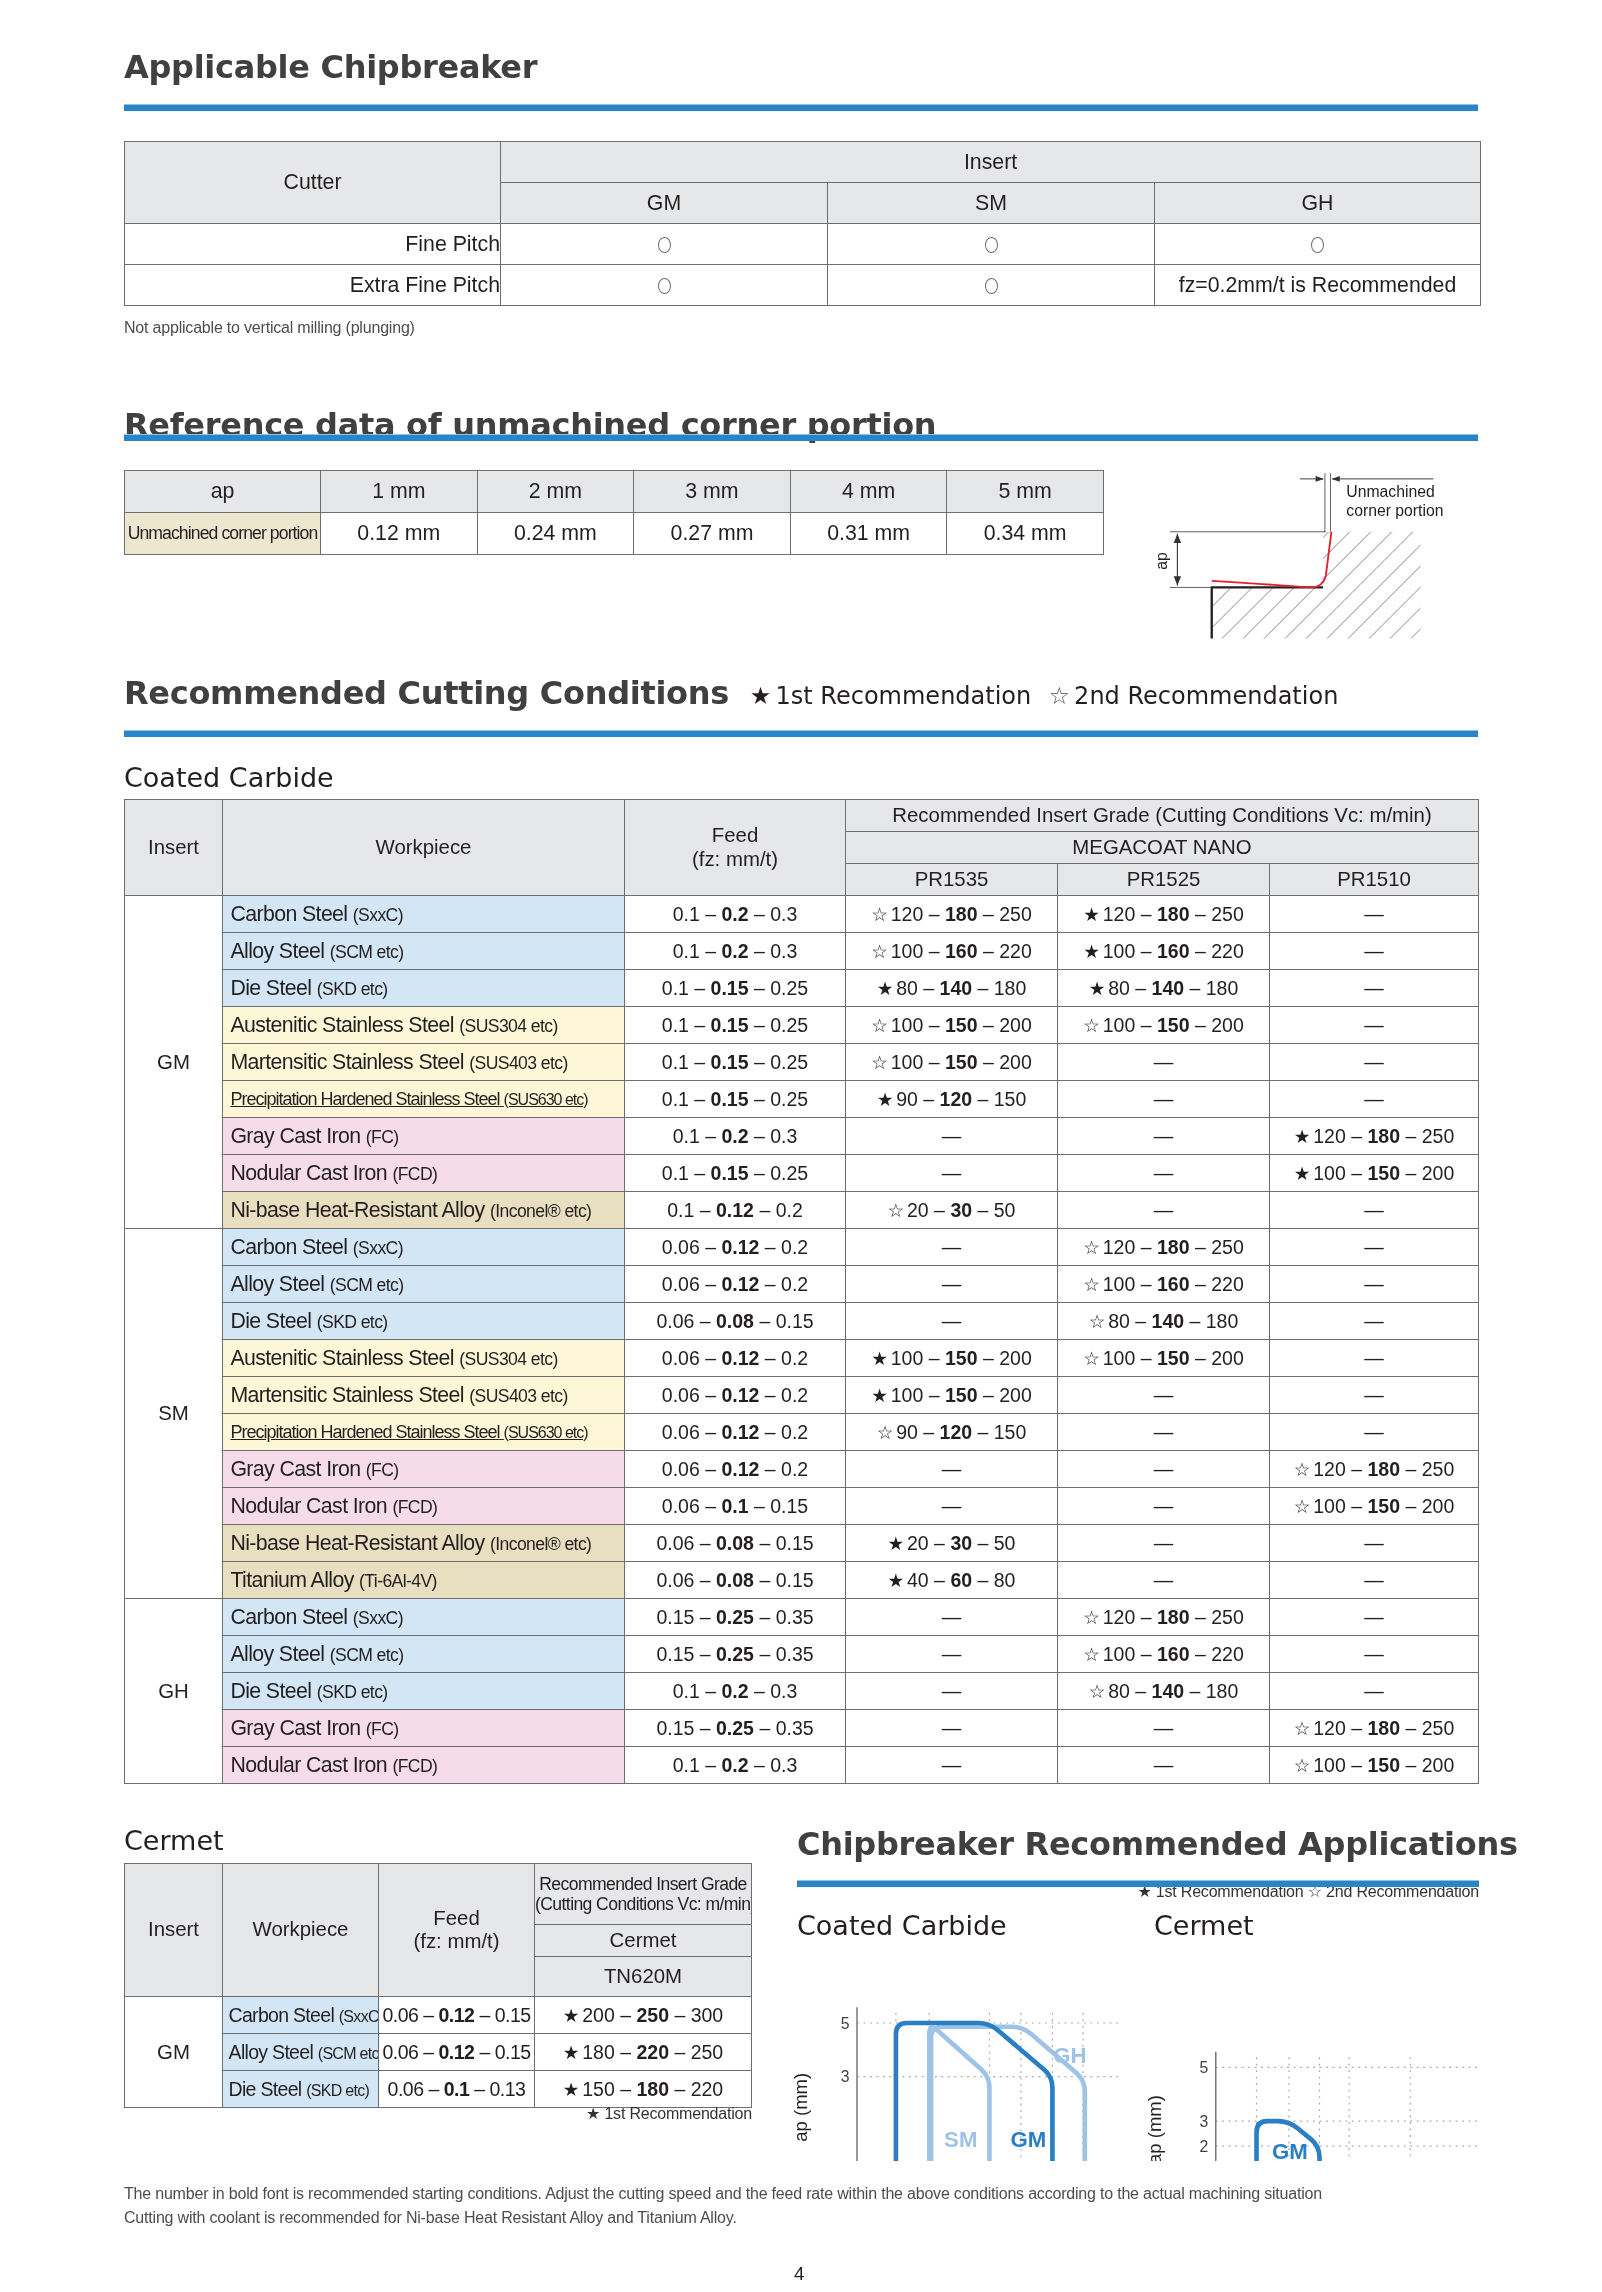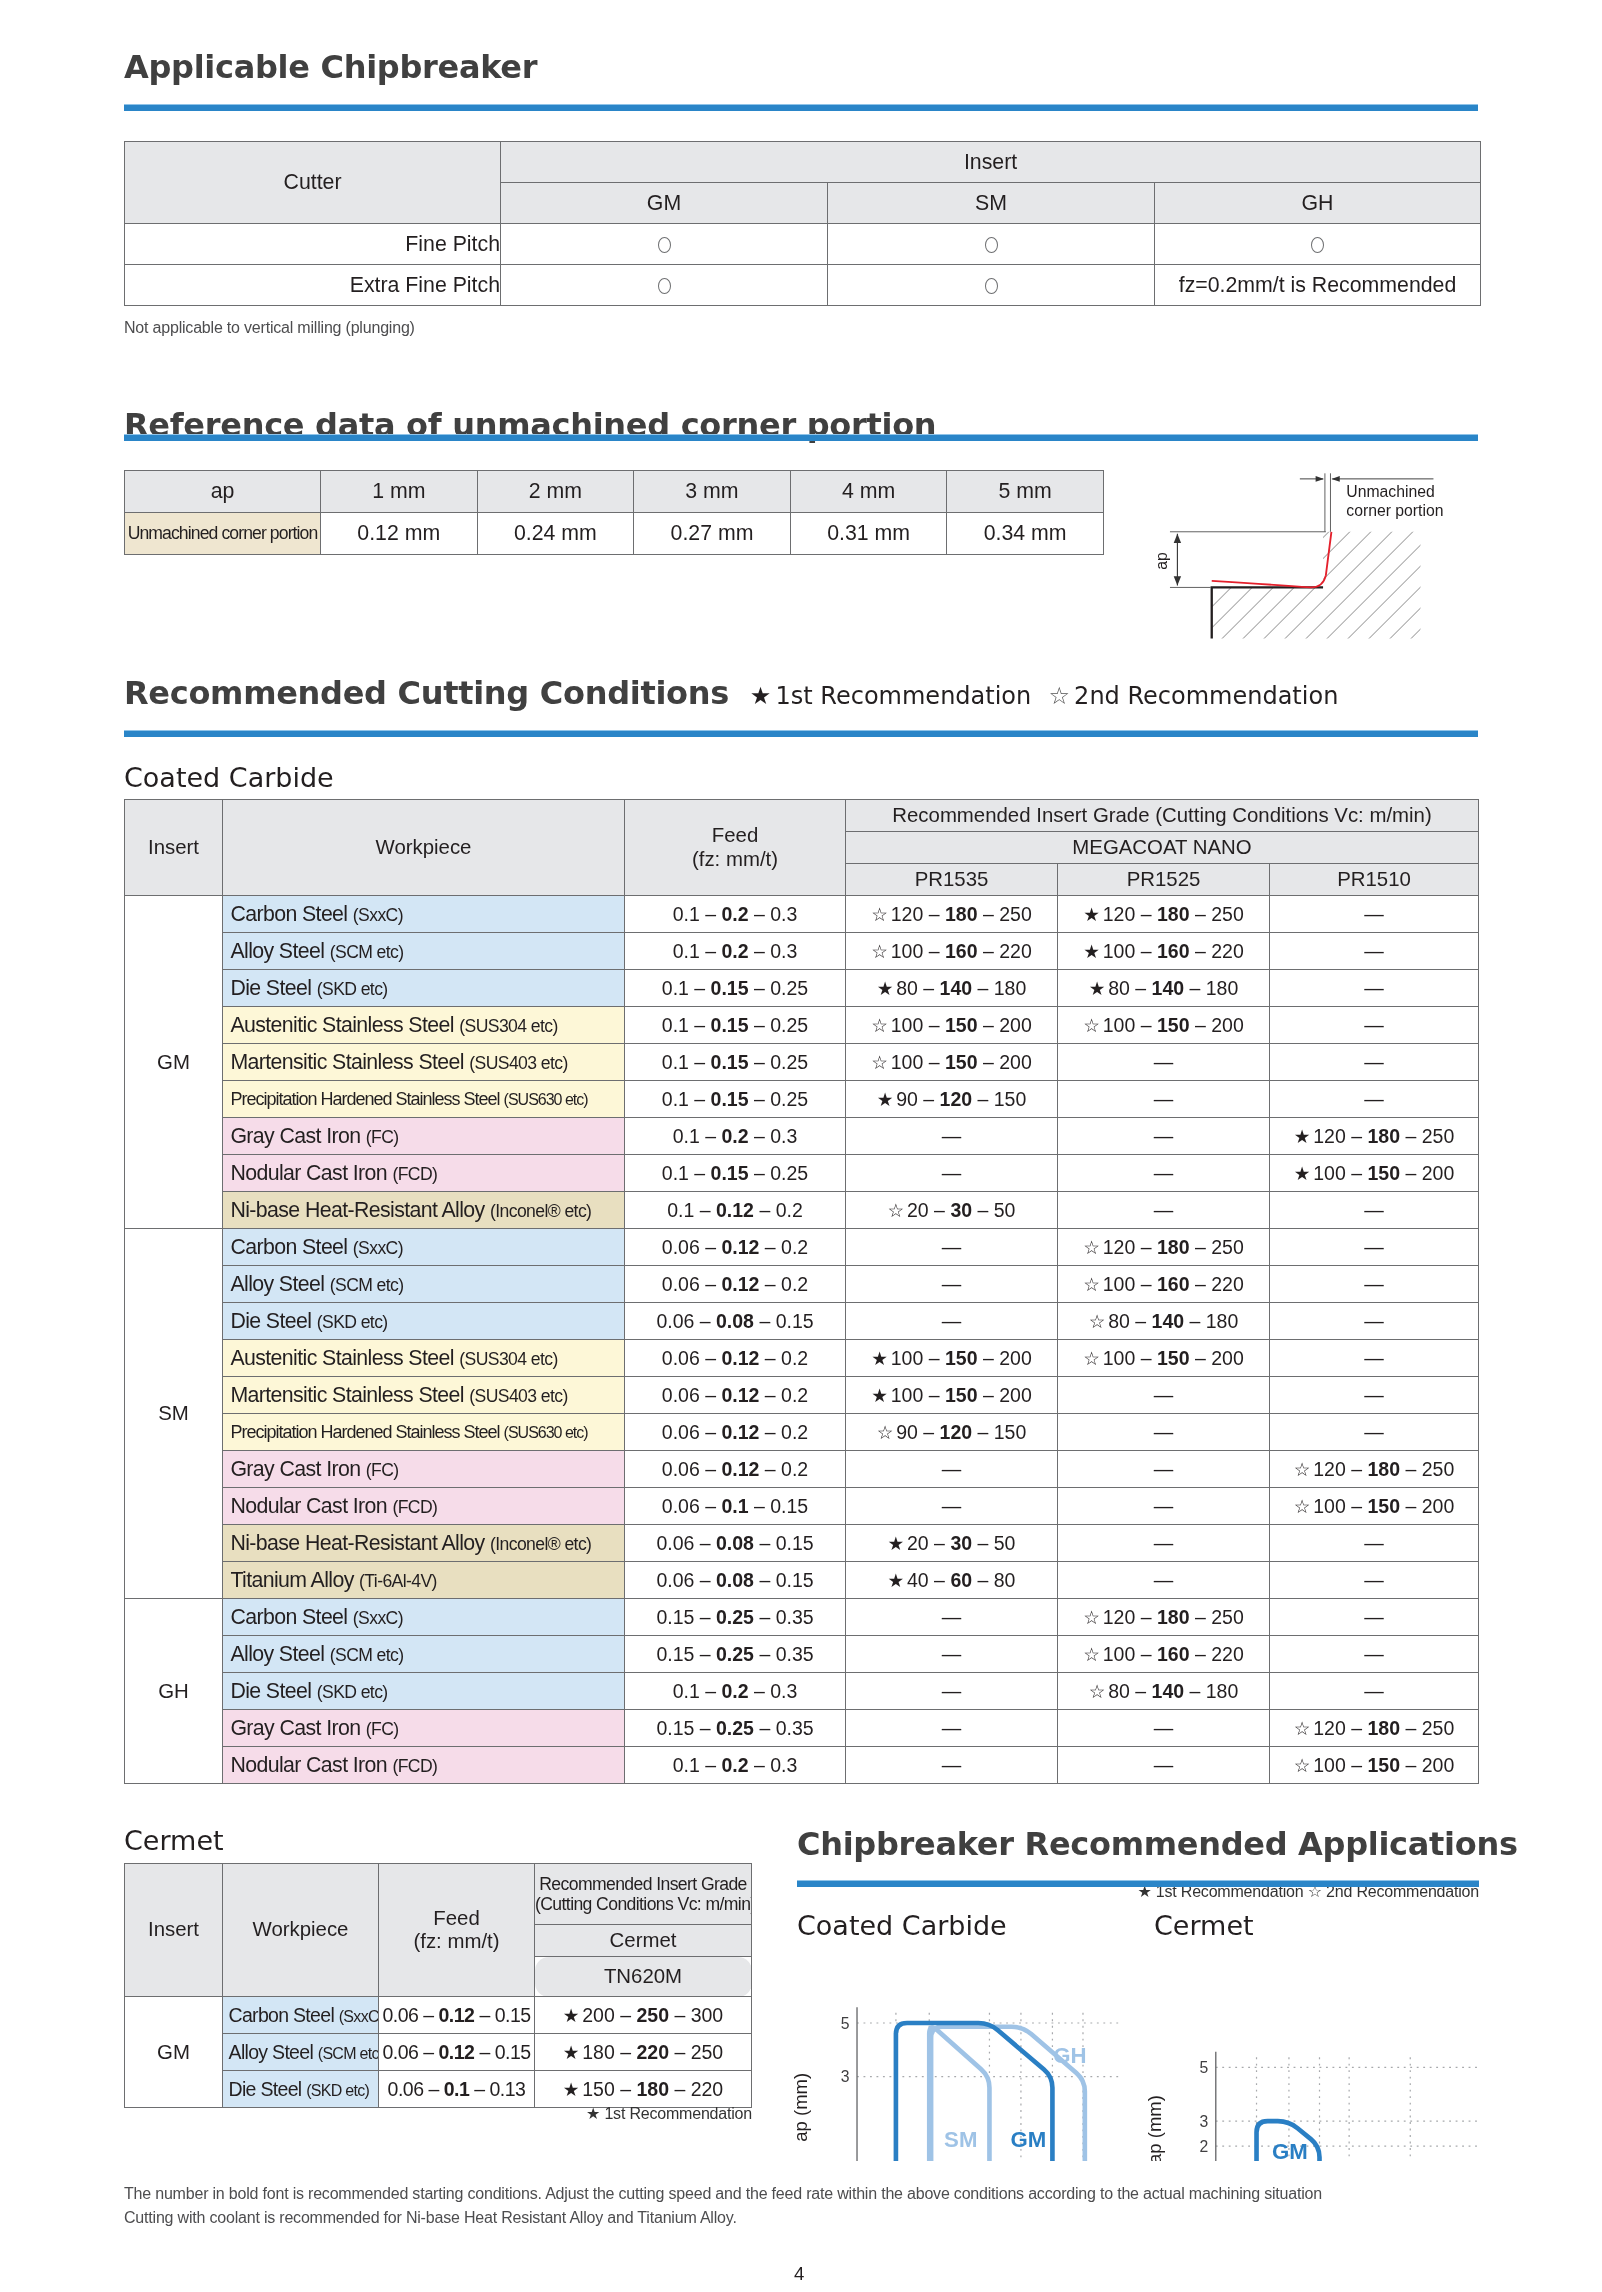--- a/index.html
+++ b/index.html
@@ -21,21 +21,21 @@
   
   #t2 { left: 124px; top: 470px; width: 980px; }
   #t2 td, #t2 th { font-size: 21.3px; height: 42px; }
   #t2 td.beige { background: #efe6d0; font-size: 17.6px; letter-spacing: -0.9px; }
   
   #t3 { left: 124px; top: 799px; width: 1354px; }
   #t3 th { font-size: 20.4px; height: 32px; line-height: 1.15; }
   #t3 td { font-size: 19.5px; height: 37px; }
   #t3 td.wp { text-align: left; padding-left: 7.4px; font-size: 21.3px; letter-spacing: -0.6px; }
   #t3 td.wp .paren { font-size: 17.6px; }
-  #t3 td.wp.small { font-size: 18px; letter-spacing: -1px; }
+  #t3 td.wp.small { font-size: 18px; letter-spacing: -1px; text-decoration: underline; }
   #t3 td.wp.small .paren { font-size: 16px; }
   .c-blue { background: #d3e6f5; margin-top: 28px; }
   .c-yellow { background: #fdf7d7; }
   .c-pink { background: #f6dce9; }
   .c-tan { background: #e8dfc0; }
   b { font-weight: bold; }
   .star { font-size: 18.6px; margin-right: 2.8px; }
   
   #t4 { left: 124px; top: 1863px; width: 627px; }
   #t4 th { font-size: 20.4px; line-height: 1.15; }
@@ -368,21 +368,21 @@
     <tr>
       <th rowspan="3">Insert</th>
       <th rowspan="3">Workpiece</th>
       <th rowspan="3"><span>Feed</span><br><span>(fz: mm/t)</span></th>
       <th style="height:61px; font-size:17.6px; letter-spacing:-0.6px;"><span>Recommended Insert Grade</span><br><span>(Cutting Conditions Vc: m/min)</span></th>
     </tr>
     <tr>
         <th style="height:32px;">Cermet</th>
       </tr>
     <tr>
-        <th style="height:40px;border-radius:14px;">TN620M</th>
+        <th style="height:40px;">TN620M</th>
       </tr>
   </thead>
   <tbody id="t4-body">
       <tr>
         <td rowspan="3" style="font-size: 20.4px;">GM</td>
         <td class="wp c-blue"><span>Carbon Steel</span> <span class="paren">(SxxC)</span></td>
         <td style="letter-spacing: -0.5px;">0.06 – <b>0.12</b> – 0.15</td>
         <td><span class="star">★</span>200 – <b>250</b> – 300</td>
       </tr>
       <tr>

